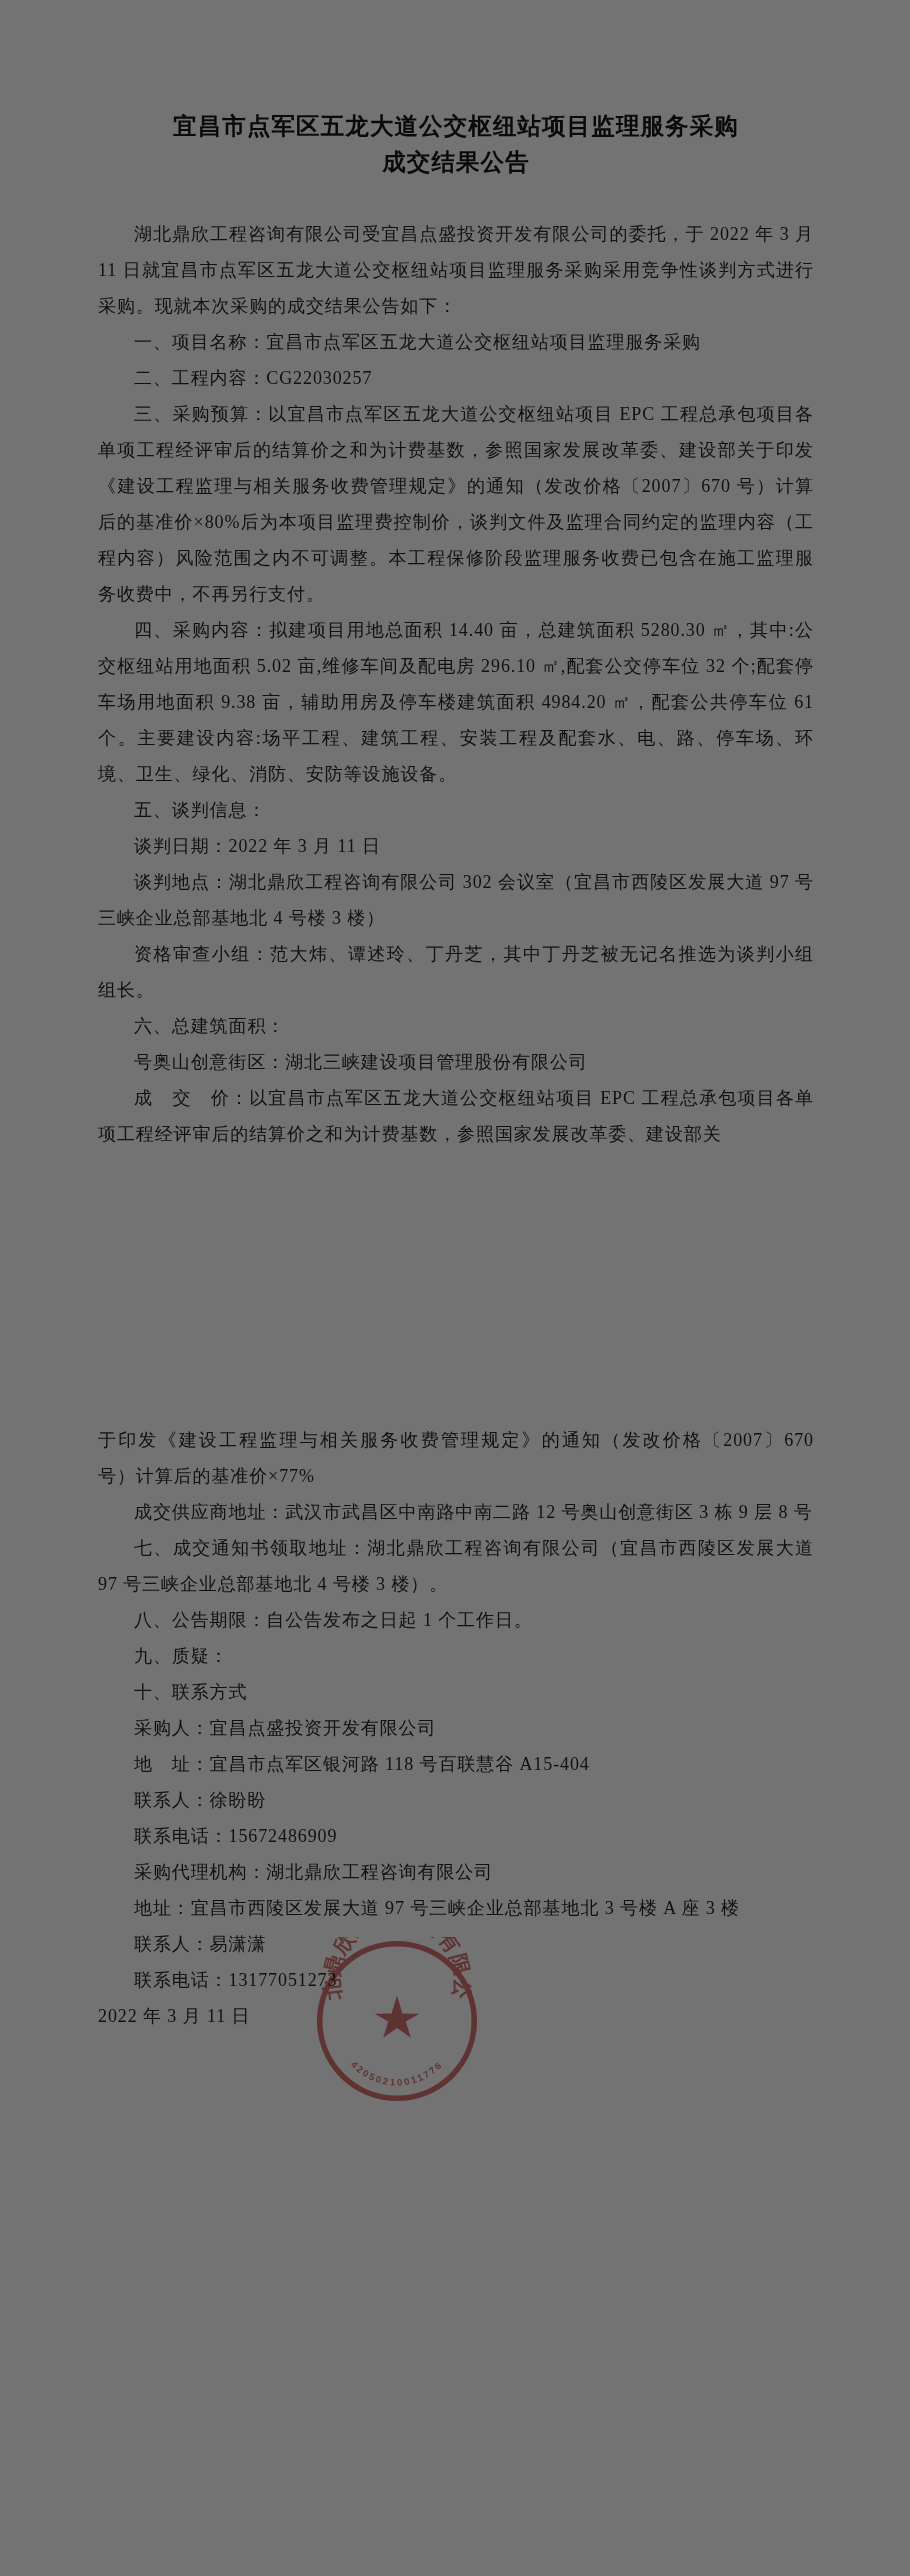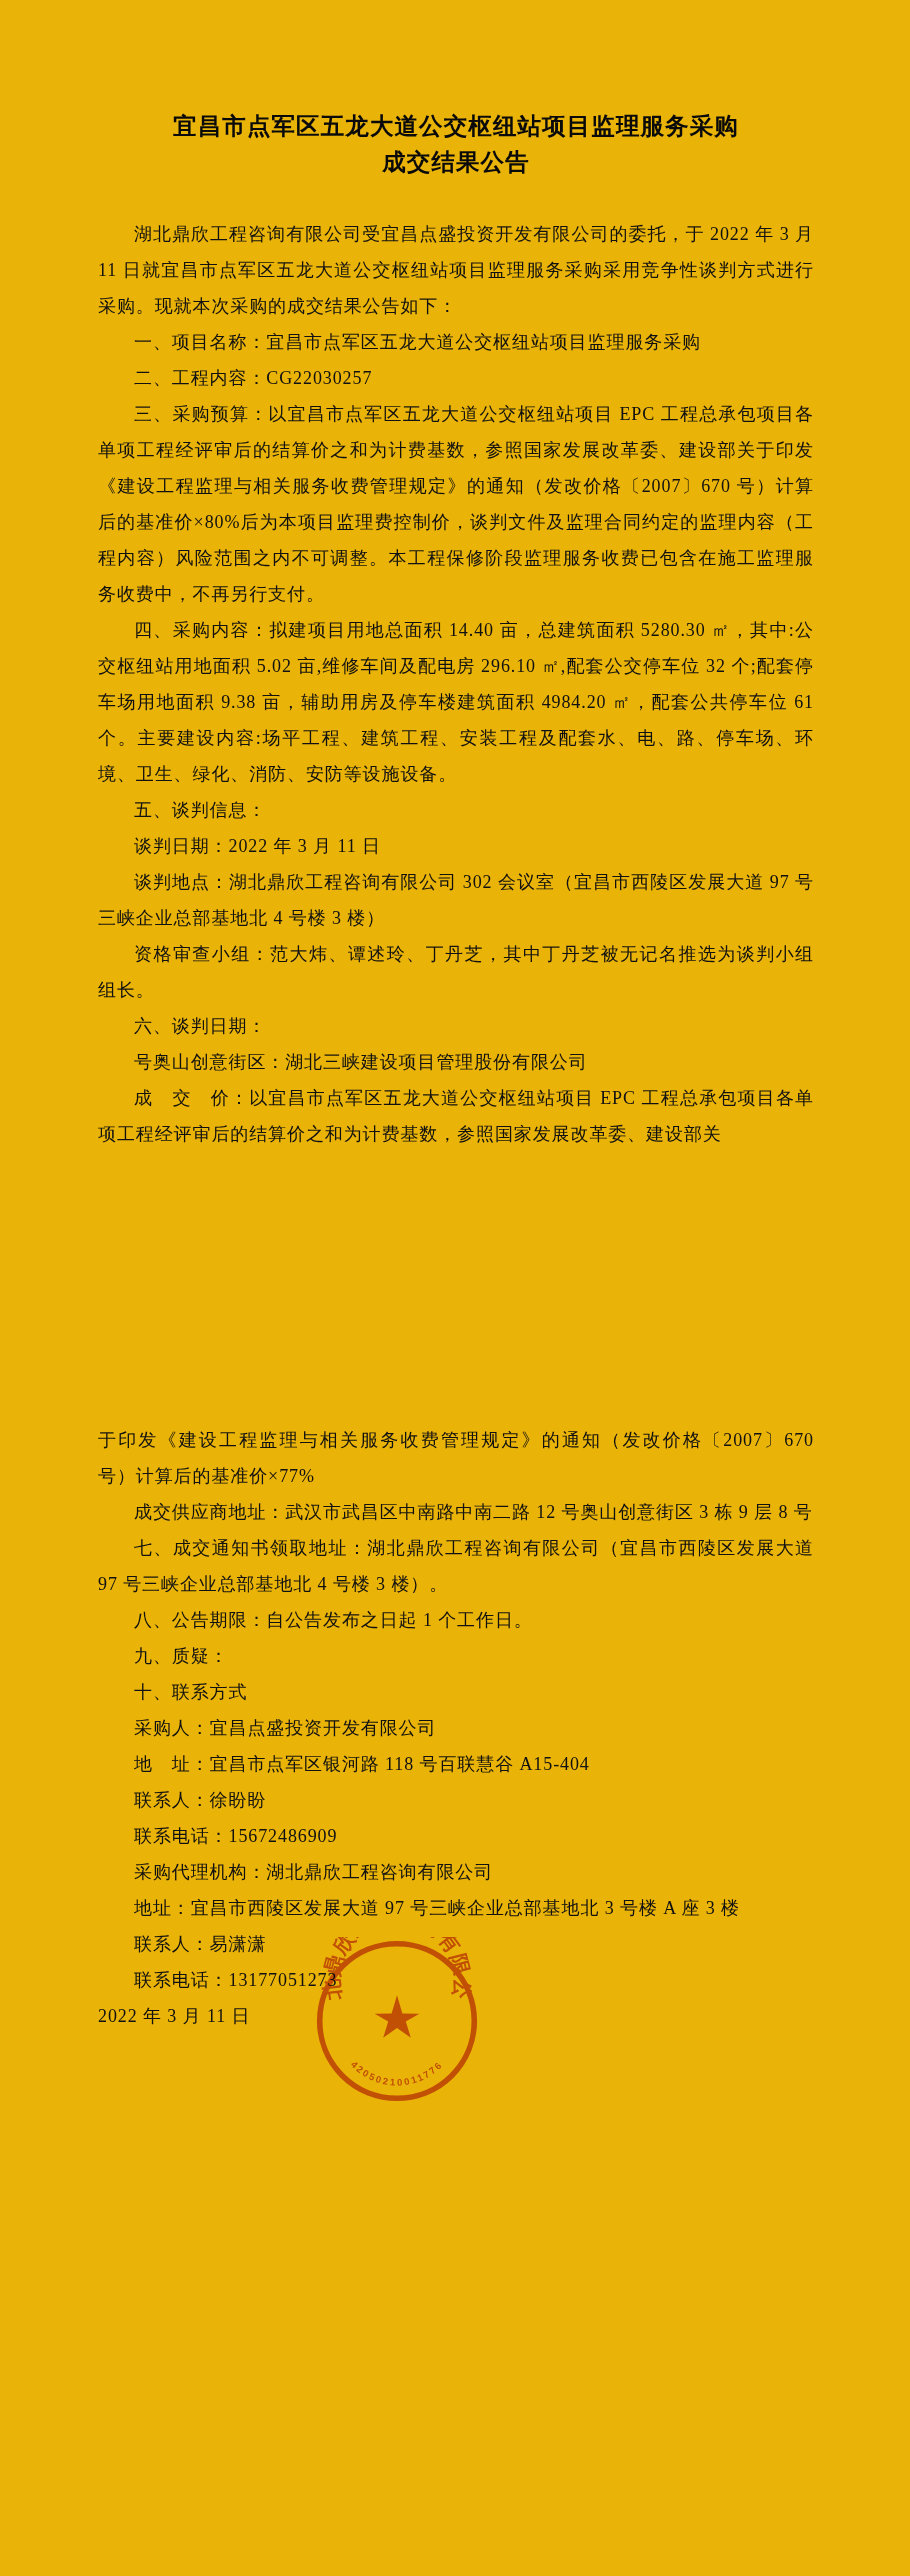--- a/index.html
+++ b/index.html
@@ -1,21 +1,21 @@
 <!DOCTYPE html>
 <html lang="zh" style="font-size:9.2px"><head>
 <meta charset="utf-8">
 <style>
   html,body{margin:0;padding:0;background:#e8e8e8;}
   .page{
     position:relative;
     width:910px;
     min-height:2576px;
     margin:0 auto;
-    background:#eab308;
+    background:#737373;
     color:#111;
     box-sizing:border-box;
     padding:108px 96px 34px 98px;
     font-family:"Liberation Serif","DejaVu Serif",serif;
     overflow:hidden;
   }
   .doc-title{
     font-family:"Liberation Sans","DejaVu Sans",sans-serif;
     font-weight:700;
     font-size:23.5px;
@@ -69,21 +69,21 @@
   <div class="body-text">
     <p class="para">湖北鼎欣工程咨询有限公司受宜昌点盛投资开发有限公司的委托，于 2022 年 3 月 11 日就宜昌市点军区五龙大道公交枢纽站项目监理服务采购采用竞争性谈判方式进行采购。现就本次采购的成交结果公告如下：</p>
     <p class="para">一、项目名称：宜昌市点军区五龙大道公交枢纽站项目监理服务采购</p>
     <p class="para">二、工程内容：CG22030257</p>
     <p class="para">三、采购预算：以宜昌市点军区五龙大道公交枢纽站项目 EPC 工程总承包项目各单项工程经评审后的结算价之和为计费基数，参照国家发展改革委、建设部关于印发《建设工程监理与相关服务收费管理规定》的通知（发改价格〔2007〕670 号）计算后的基准价×80%后为本项目监理费控制价，谈判文件及监理合同约定的监理内容（工程内容）风险范围之内不可调整。本工程保修阶段监理服务收费已包含在施工监理服务收费中，不再另行支付。</p>
     <p class="para">四、采购内容：拟建项目用地总面积 14.40 亩，总建筑面积 5280.30 ㎡，其中:公交枢纽站用地面积 5.02 亩,维修车间及配电房 296.10 ㎡,配套公交停车位 32 个;配套停车场用地面积 9.38 亩，辅助用房及停车楼建筑面积 4984.20 ㎡，配套公共停车位 61 个。主要建设内容:场平工程、建筑工程、安装工程及配套水、电、路、停车场、环境、卫生、绿化、消防、安防等设施设备。</p>
     <p class="para">五、谈判信息：</p>
     <p class="para">谈判日期：2022 年 3 月 11 日</p>
     <p class="para">谈判地点：湖北鼎欣工程咨询有限公司 302 会议室（宜昌市西陵区发展大道 97 号三峡企业总部基地北 4 号楼 3 楼）</p>
     <p class="para">资格审查小组：范大炜、谭述玲、丁丹芝，其中丁丹芝被无记名推选为谈判小组组长。</p>
-    <p class="para">六、谈判日期：</p>
+    <p class="para">六、总建筑面积：</p>
     <p class="para">号奥山创意街区：湖北三峡建设项目管理股份有限公司</p>
     <p class="para">成　交　价：以宜昌市点军区五龙大道公交枢纽站项目 EPC 工程总承包项目各单项工程经评审后的结算价之和为计费基数，参照国家发展改革委、建设部关</p>
 
     <div class="page-gap"></div>
 
     <p class="para noindent">于印发《建设工程监理与相关服务收费管理规定》的通知（发改价格〔2007〕670 号）计算后的基准价×77%</p>
     <p class="para">成交供应商地址：武汉市武昌区中南路中南二路 12 号奥山创意街区 3 栋 9 层 8 号</p>
     <p class="para">七、成交通知书领取地址：湖北鼎欣工程咨询有限公司（宜昌市西陵区发展大道 97 号三峡企业总部基地北 4 号楼 3 楼）。</p>
     <p class="para">八、公告期限：自公告发布之日起 1 个工作日。</p>
     <p class="para">九、质疑：</p>

